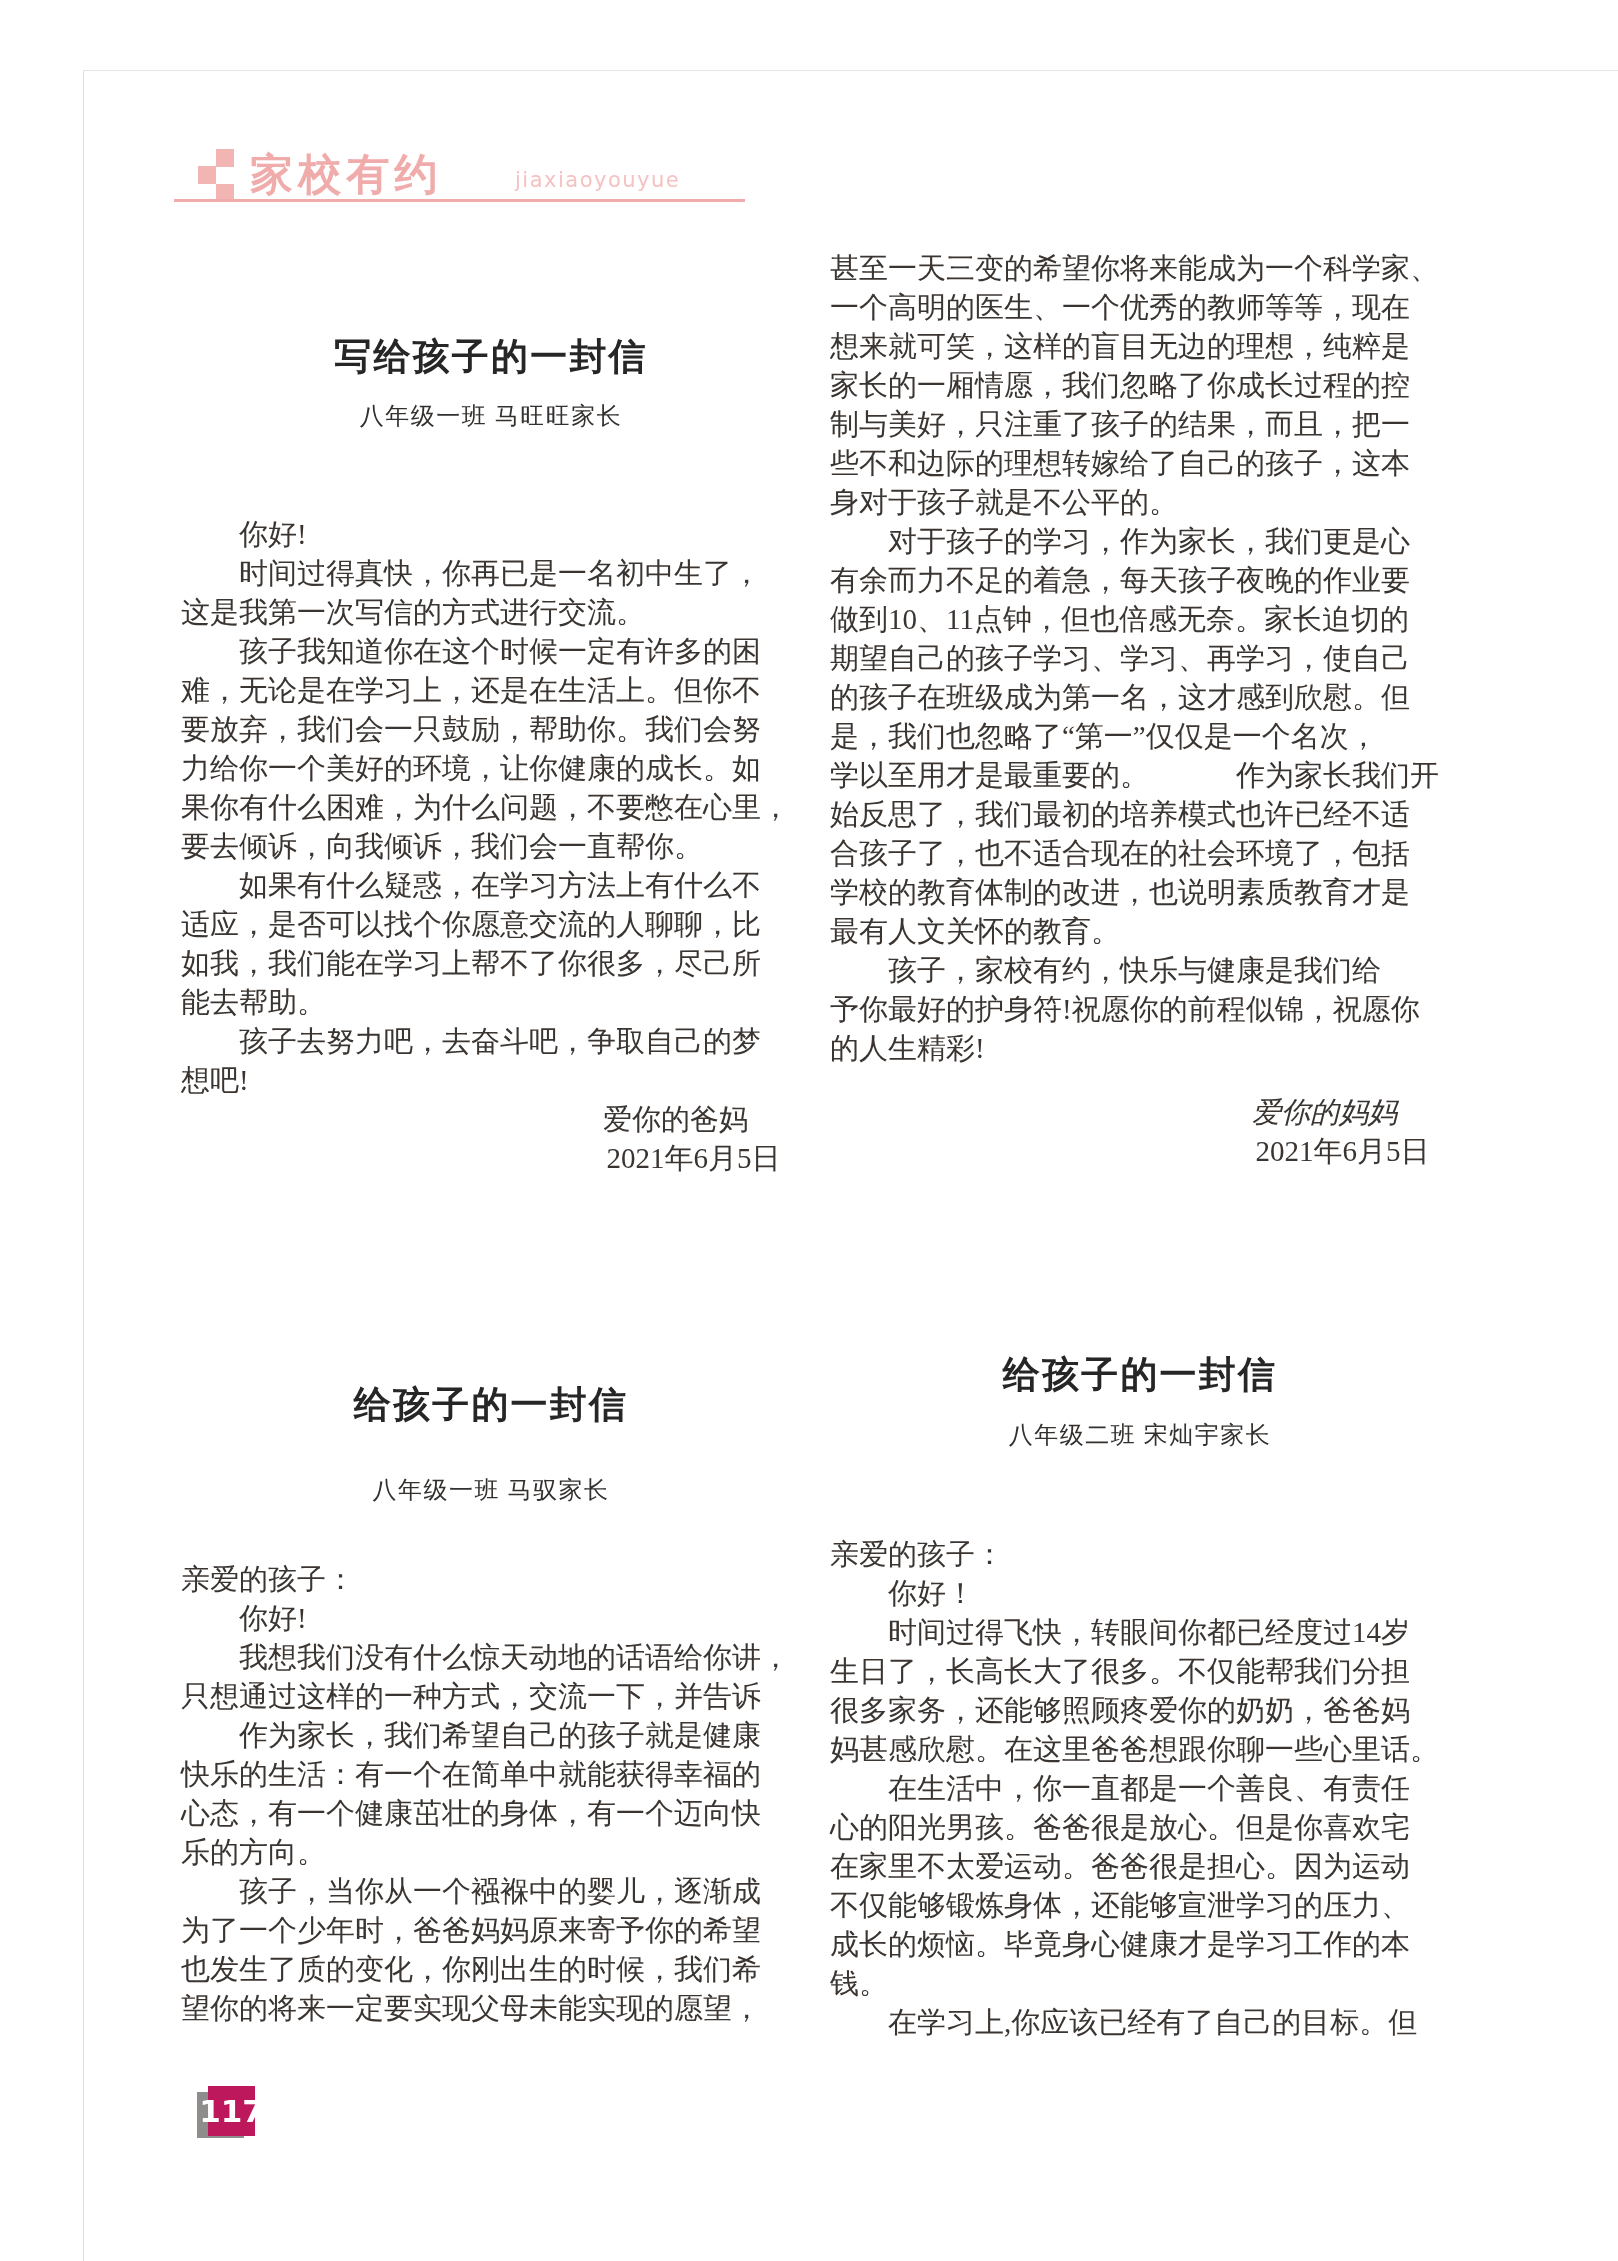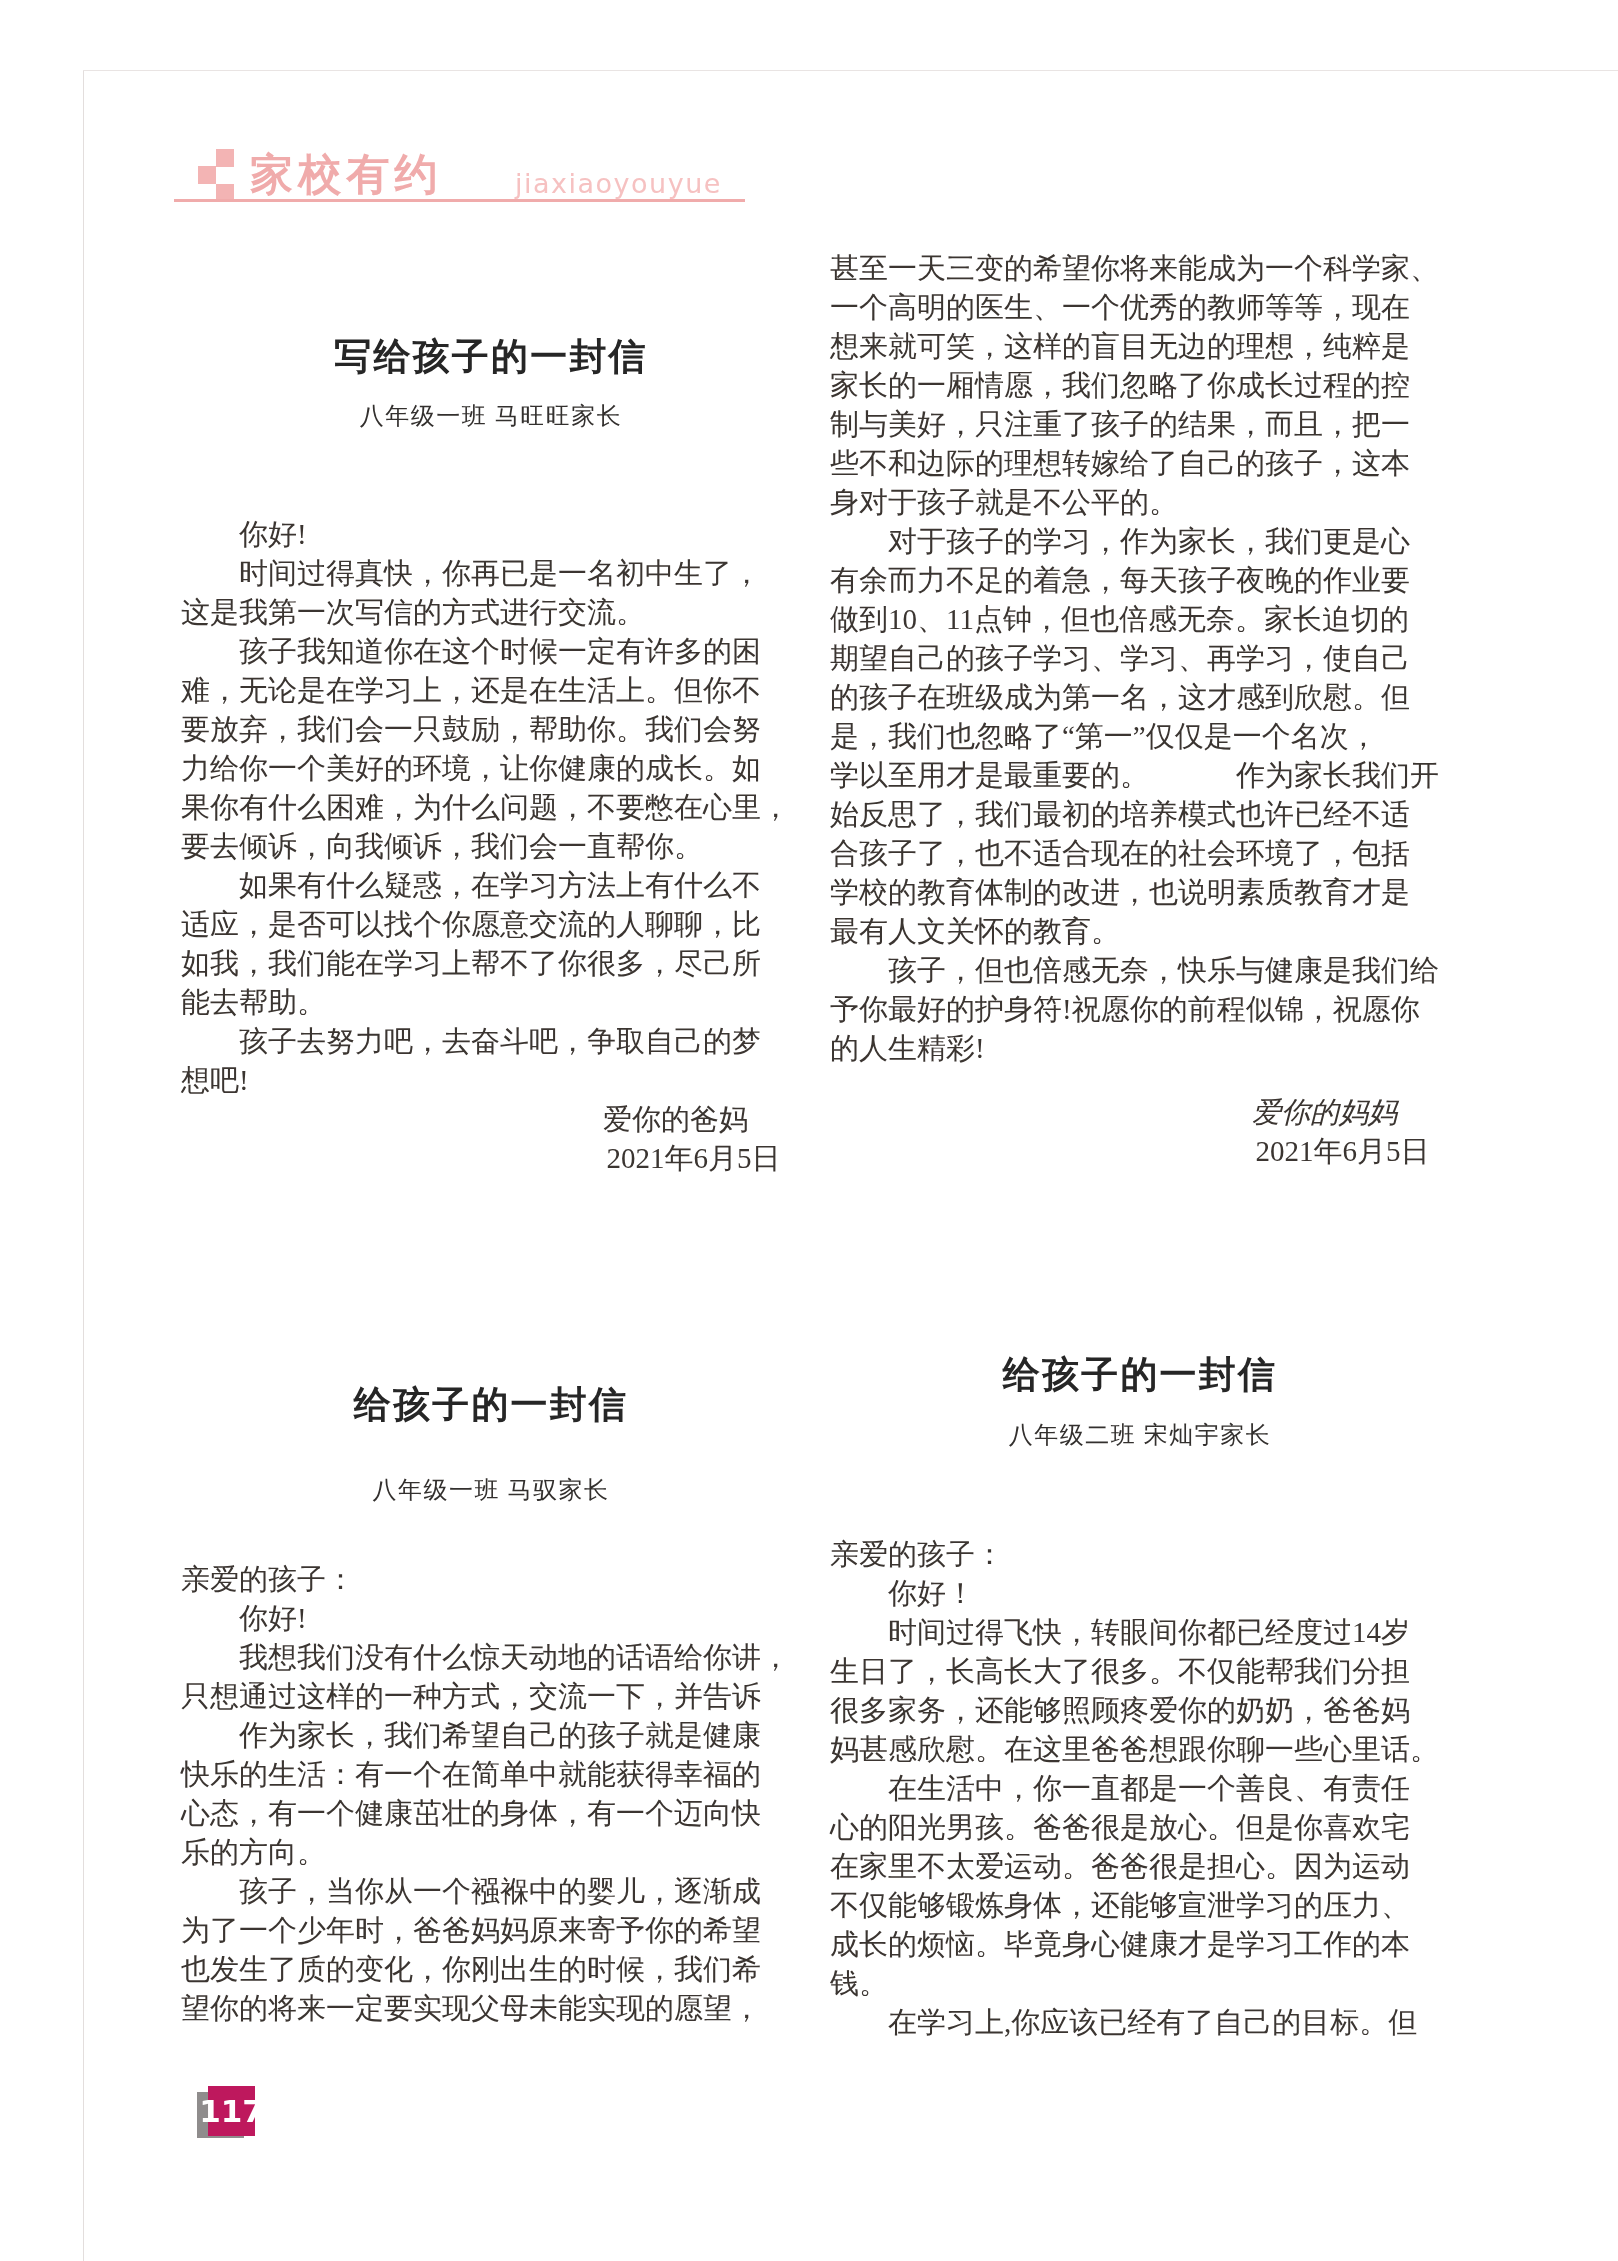--- a/index.html
+++ b/index.html
@@ -22,21 +22,21 @@
   .sq3{left:216px;top:184px;}
   .hdr-title{
     position:absolute;left:250px;top:152px;
     font-family:"DejaVu Sans","Liberation Sans",sans-serif;
     font-weight:bold;font-size:43px;line-height:44px;
     color:#f0abab;letter-spacing:5.2px;
   }
   .hdr-pinyin{
     position:absolute;left:515px;top:168px;
     font-family:"DejaVu Sans","Liberation Sans",sans-serif;
-    font-size:27px;color:#f6c1c1;letter-spacing:1.5px;
+    font-size:21px;color:#f6c1c1;letter-spacing:1.5px;
   }
   .hdr-rule{position:absolute;left:174px;top:199px;width:571px;height:2.9px;background:#f0abab;}
 
   
   .ltitle{
     position:absolute;width:620px;padding-right:147px;box-sizing:content-box;
     text-align:center;font-weight:bold;font-size:37px;line-height:44px;
     color:#262626;letter-spacing:2.2px;white-space:nowrap;
   }
   .lbyline{
@@ -131,21 +131,21 @@
         <div class="bline">有余而力不足的着急，每天孩子夜晚的作业要</div>
         <div class="bline">做到10、11点钟，但也倍感无奈。家长迫切的</div>
         <div class="bline">期望自己的孩子学习、学习、再学习，使自己</div>
         <div class="bline">的孩子在班级成为第一名，这才感到欣慰。但</div>
         <div class="bline">是，我们也忽略了“第一”仅仅是一个名次，</div>
         <div class="bline">学以至用才是最重要的。　　　作为家长我们开</div>
         <div class="bline">始反思了，我们最初的培养模式也许已经不适</div>
         <div class="bline">合孩子了，也不适合现在的社会环境了，包括</div>
         <div class="bline">学校的教育体制的改进，也说明素质教育才是</div>
         <div class="bline">最有人文关怀的教育。</div>
-        <div class="bline">　　孩子，但也倍感无奈，快乐与健康是我们给</div>
+        <div class="bline">　　孩子，家校有约，快乐与健康是我们给</div>
         <div class="bline">予你最好的护身符!祝愿你的前程似锦，祝愿你</div>
         <div class="bline">的人生精彩!</div>
       </div>
     <div class="bline sig-name sig-gap">爱你的妈妈</div>
     <div class="bline sig-date">2021年6月5日</div>
   </div>
 
   <div class="ltitle" id="letter2-title">给孩子的一封信</div>
   <div class="lbyline" id="letter2-byline">八年级一班 马驭家长</div>
   <div class="lbody" id="letter2-body">

